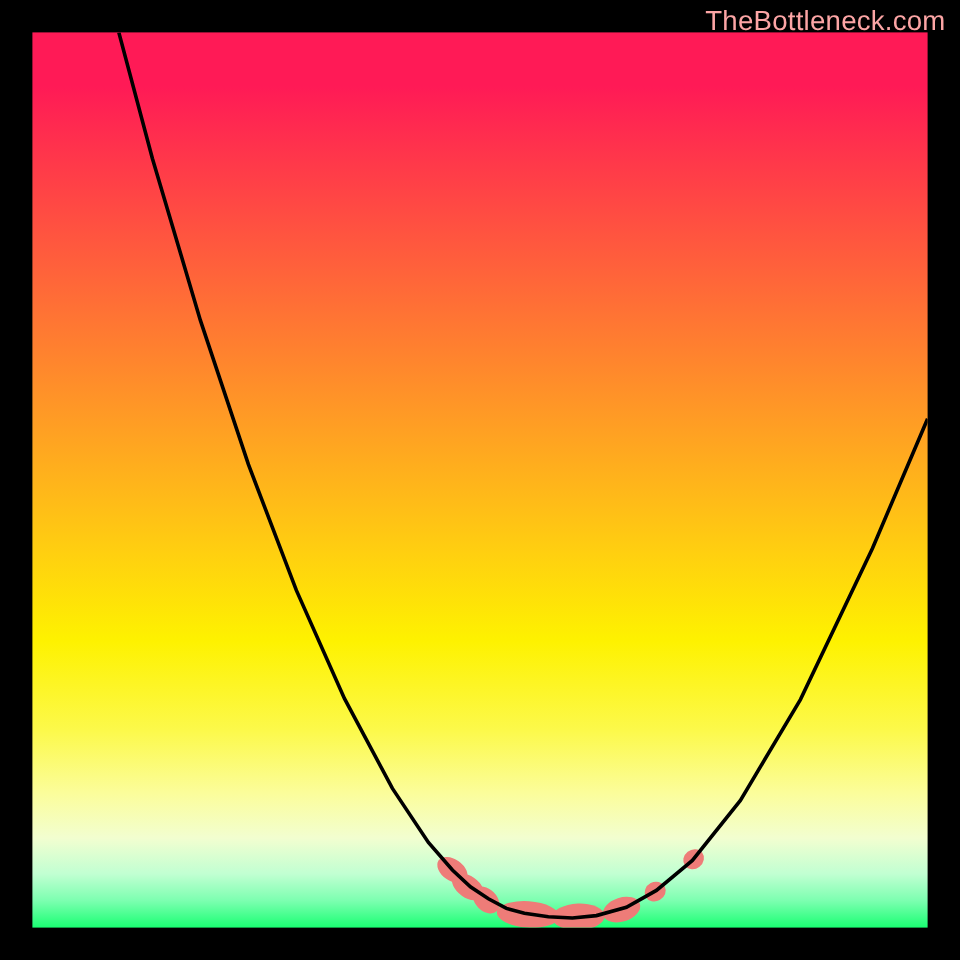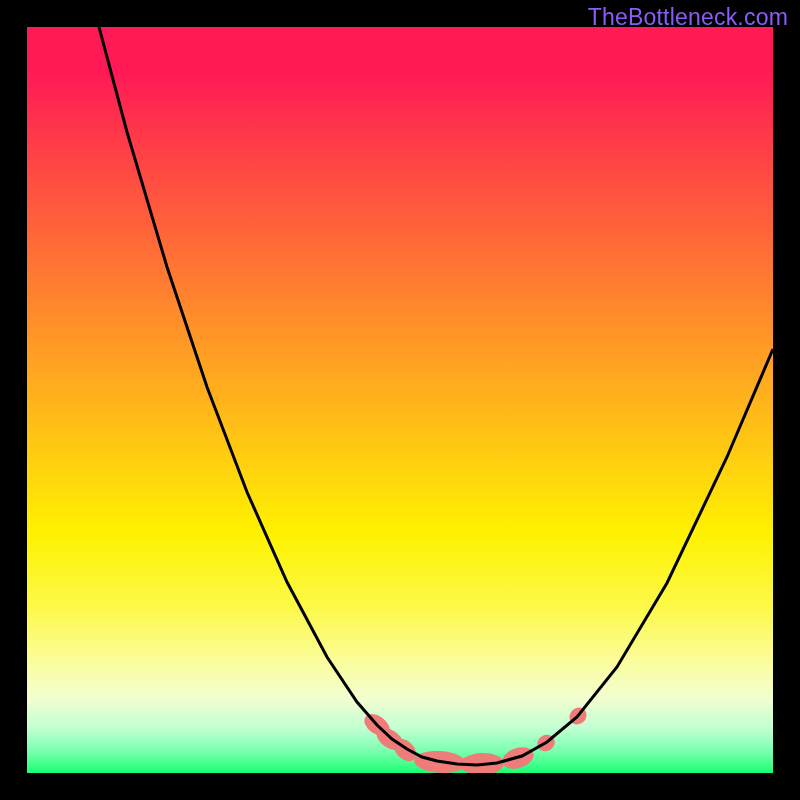--- a/index.html
+++ b/index.html
@@ -45,21 +45,21 @@
     position: absolute;
     left: 0;
     top: 0;
     width: 746px;
     height: 746px;
   }
   .watermark {
     position: absolute;
     top: 4px;
     right: 12px;
-    color: #8b5cf6;
+    color: #fca5a5;
     font-size: 23px;
     font-weight: 400;
     letter-spacing: 0.2px;
   }
 </style>
 </head>
 <body>
 
 <div class="frame">
   <div class="plot">

